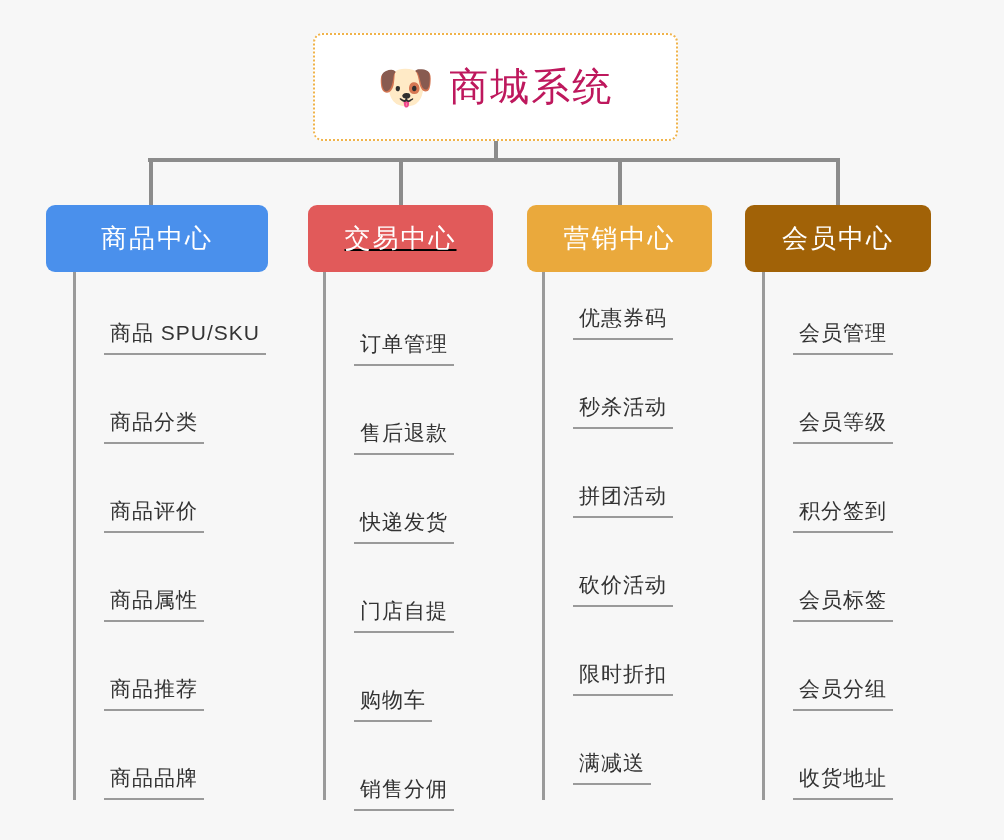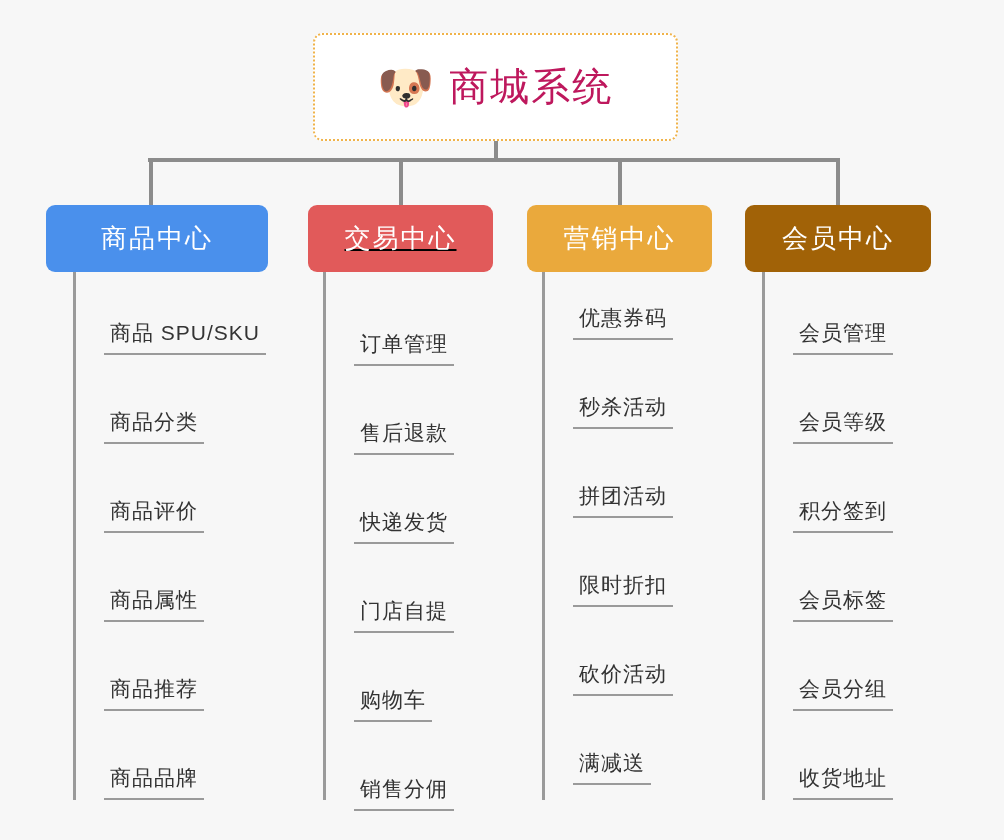--- a/index.html
+++ b/index.html
@@ -151,24 +151,24 @@
         <div class="item" style="height: 68px;">
           <div class="item-inner"><span class="item-label">优惠券码</span></div>
         </div>
         <div class="item">
           <div class="item-inner"><span class="item-label">秒杀活动</span></div>
         </div>
         <div class="item">
           <div class="item-inner"><span class="item-label">拼团活动</span></div>
         </div>
         <div class="item">
+          <div class="item-inner"><span class="item-label">砍价活动</span></div>
+        </div>
+        <div class="item">
           <div class="item-inner"><span class="item-label">限时折扣</span></div>
-        </div>
-        <div class="item">
-          <div class="item-inner"><span class="item-label">砍价活动</span></div>
         </div>
         <div class="item">
           <div class="item-inner"><span class="item-label">满减送</span></div>
         </div>
       </div>
       <div class="conn drop" style="left: 836px;"></div>
       <div class="column" style="left: 745px; width: 186px;">
         <div class="cat-box" style="background: #a16207;">
           <span class="cat-label">会员中心</span>
         </div>

